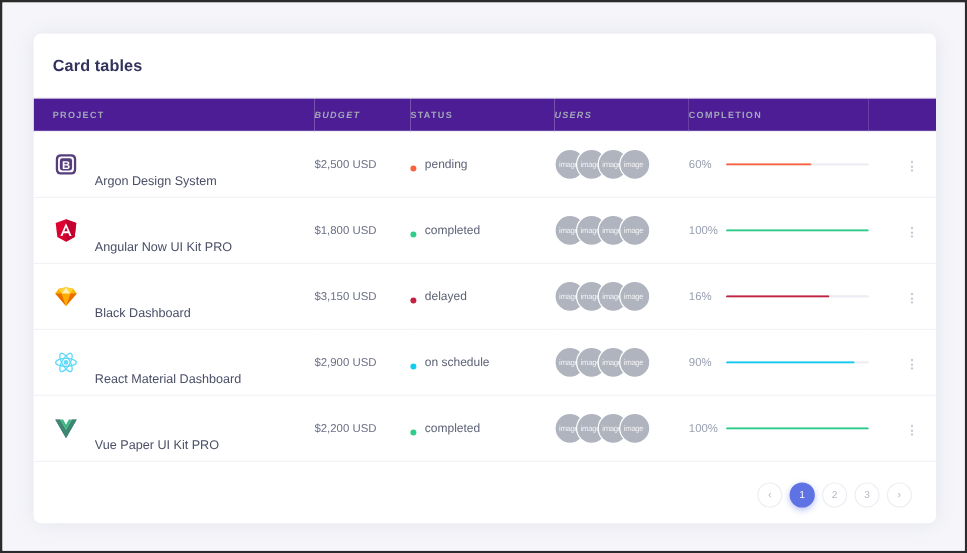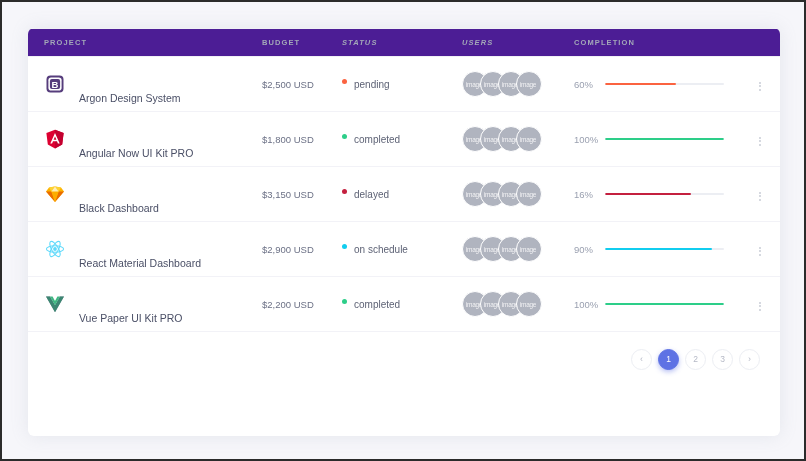--- a/index.html
+++ b/index.html
@@ -73,22 +73,22 @@
     text-align: left;
     font-size: 7.5px;
     font-weight: 600;
     letter-spacing: 1.1px;
     color: #a3a8b8;
     text-transform: uppercase;
     vertical-align: middle;
   }
 
   th.col-project   { width: 218px; padding-left: 16px; }
-  th.col-budget    { width: 80px;  }
-  th.col-status    { width: 120px; font-style: italic; }
+  th.col-budget    { width: 80px; font-style: italic;  }
+  th.col-status    { width: 120px; }
   th.col-users     { width: 112px; font-style: italic; }
   th.col-completion{ width: 150px; }
   th.col-actions   { width: 72px;  }
 
   tbody td {
     border-bottom: 1px solid #f2f2f7;
     height: 54px;
     padding: 0;
     vertical-align: middle;
     font-size: 10.5px;
@@ -121,21 +121,21 @@
   }
 
   td.cell-budget {
     font-size: 9.5px;
     color: #6b7085;
     white-space: nowrap;
   }
 
   .status-wrap {
     display: flex;
-    align-items: flex-start;
+    align-items: flex-end;
     gap: 7px;
   }
   .status-dot {
     width: 5px;
     height: 5px;
     border-radius: 50%;
     flex: 0 0 5px;
   }
   .status-label {
     font-size: 10px;
@@ -253,20 +253,23 @@
   .page-btn.arrow { font-size: 9px; }
 </style>
 </head>
 <body>
 
 <div class="viewport">
   <div class="page">
 
     <div class="card">
 
+      <div class="card-header">
+        <div class="card-title">Card tables</div>
+      </div>
 
       <table class="data-table">
         <thead>
           <tr>
             <th class="col-project">PROJECT</th>
             <th class="col-budget">BUDGET</th>
             <th class="col-status">STATUS</th>
             <th class="col-users">USERS</th>
             <th class="col-completion">COMPLETION</th>
             <th class="col-actions"></th>

